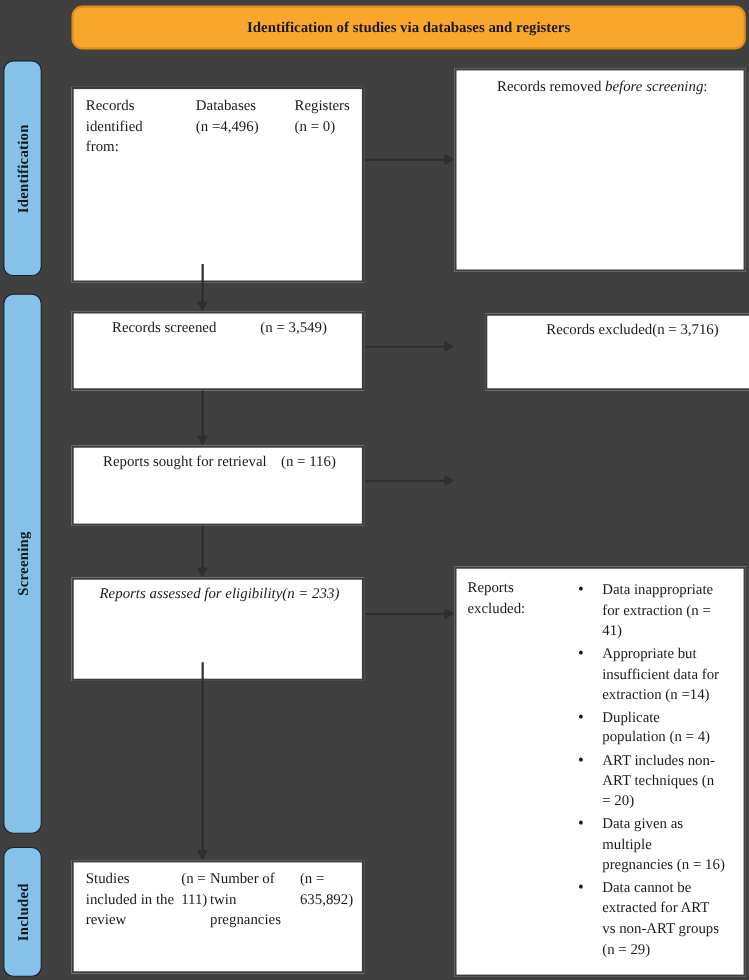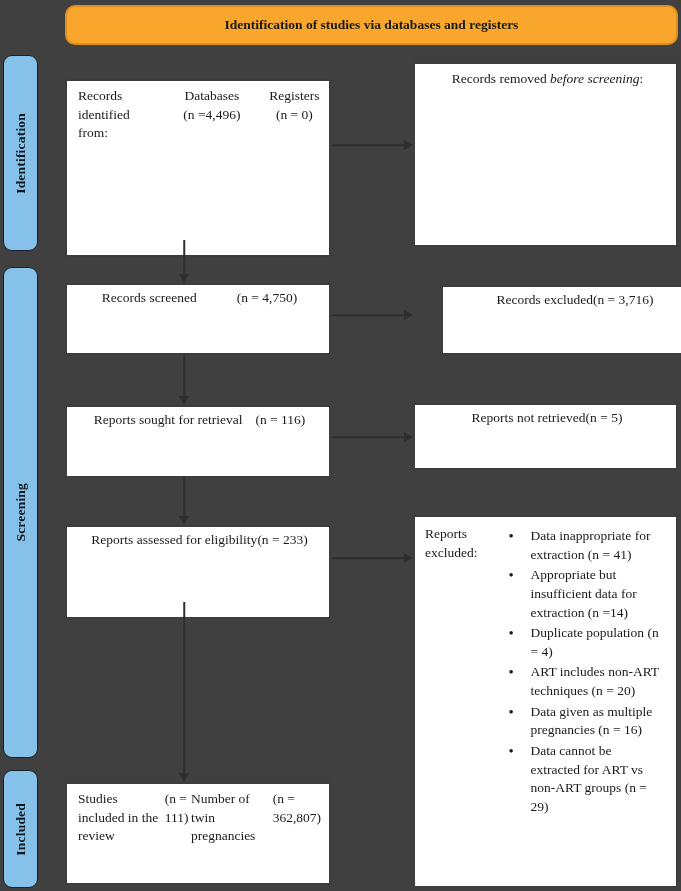--- a/index.html
+++ b/index.html
@@ -44,24 +44,24 @@
     font-size:13.5px;line-height:1.38;
   }
   .col-left{left:65px;width:266px;}
   .col-right{left:413px;width:265px;}
   .box-records-identified{top:62px;height:178px;padding:6px 8px 6px 11px;margin-top:17px;}
   .box-records-removed{top:62px;height:185px;padding:6px 6px 6px 10px;}
   .box-records-screened{top:283px;height:72px;padding:4px 8px 15px 11px;gap:40px;}
   .box-records-excluded{top:285px;height:70px;padding:4px 8px 4px 11px;margin-left:28px;}
   .box-reports-sought{top:405px;height:73px;padding:4px 8px 4px 11px;gap:13px;}
   .box-reports-not-retrieved{top:403px;height:67px;padding:4px 8px 4px 11px;}
-  .box-reports-assessed{top:525px;height:94px;padding:4px 8px 4px 11px;}
-  .box-reports-excluded{top:515px;height:373px;padding:8px 8px 8px 10px;}
+  .box-reports-assessed{top:525px;height:94px;padding:4px 8px 4px 11px;font-style:italic;}
+  .box-reports-excluded{top:515px;height:373px;padding:8px 8px 8px 10px;gap:17px;}
   .box-studies-included{top:782px;height:103px;padding:6px 8px 0 11px;}
-  .indent{padding-left:22px;text-align:center;}
+  .indent{padding-left:22px;}
   .hang{padding-left:26px;}
   .excl-list{list-style:none;margin:2px 0 0 0;padding:0;}
   .excl-list li{position:relative;padding-left:53px;padding-right:9px;margin:0 0 2px 0;}
   .excl-list li::before{
     content:"\2022";position:absolute;left:31px;top:-1px;font-size:15px;
   }
   
   .arrow{position:absolute;}
   .arrow .line{position:absolute;background:var(--arrow);}
   .arrow .head{position:absolute;width:0;height:0;}
@@ -102,53 +102,49 @@
   </div>
 
   <div class="fbox col-left box-records-identified">
     <div>Records identified from:</div>
     <div class="indent">Databases (n =4,496)</div>
     <div class="indent">Registers (n = 0)</div>
   </div>
 
   <div class="fbox col-left box-records-screened">
     <div>Records screened</div>
-    <div>(n = 4,750)</div>
+    <div>(n = 3,549)</div>
   </div>
 
   <div class="fbox col-left box-reports-sought">
     <div>Reports sought for retrieval</div>
     <div>(n = 116)</div>
   </div>
 
   <div class="fbox col-left box-reports-assessed">
     <div>Reports assessed for eligibility</div>
     <div>(n = 233)</div>
   </div>
 
   <div class="fbox col-left box-studies-included">
     <div>Studies included in the review</div>
     <div>(n = 111)</div>
     <div>Number of twin pregnancies</div>
-    <div>(n = 362,807)</div>
+    <div>(n = 635,892)</div>
   </div>
 
   <div class="fbox col-right box-records-removed">
     <div><span>Records removed </span><i>before screening</i><span>:</span></div>
   </div>
 
   <div class="fbox col-right box-records-excluded">
     <div>Records excluded</div>
     <div>(n = 3,716)</div>
   </div>
 
-  <div class="fbox col-right box-reports-not-retrieved">
-    <div>Reports not retrieved</div>
-    <div>(n = 5)</div>
-  </div>
 
   <div class="fbox col-right box-reports-excluded">
     <div>Reports excluded:</div>
     <ul class="excl-list">
       <li>Data inappropriate for extraction (n = 41)</li>
       <li>Appropriate but insufficient data for extraction (n =14)</li>
       <li>Duplicate population (n = 4)</li>
       <li>ART includes non-ART techniques (n = 20)</li>
       <li>Data given as multiple pregnancies (n = 16)</li>
       <li>Data cannot be extracted for ART vs non-ART groups (n = 29)</li>

